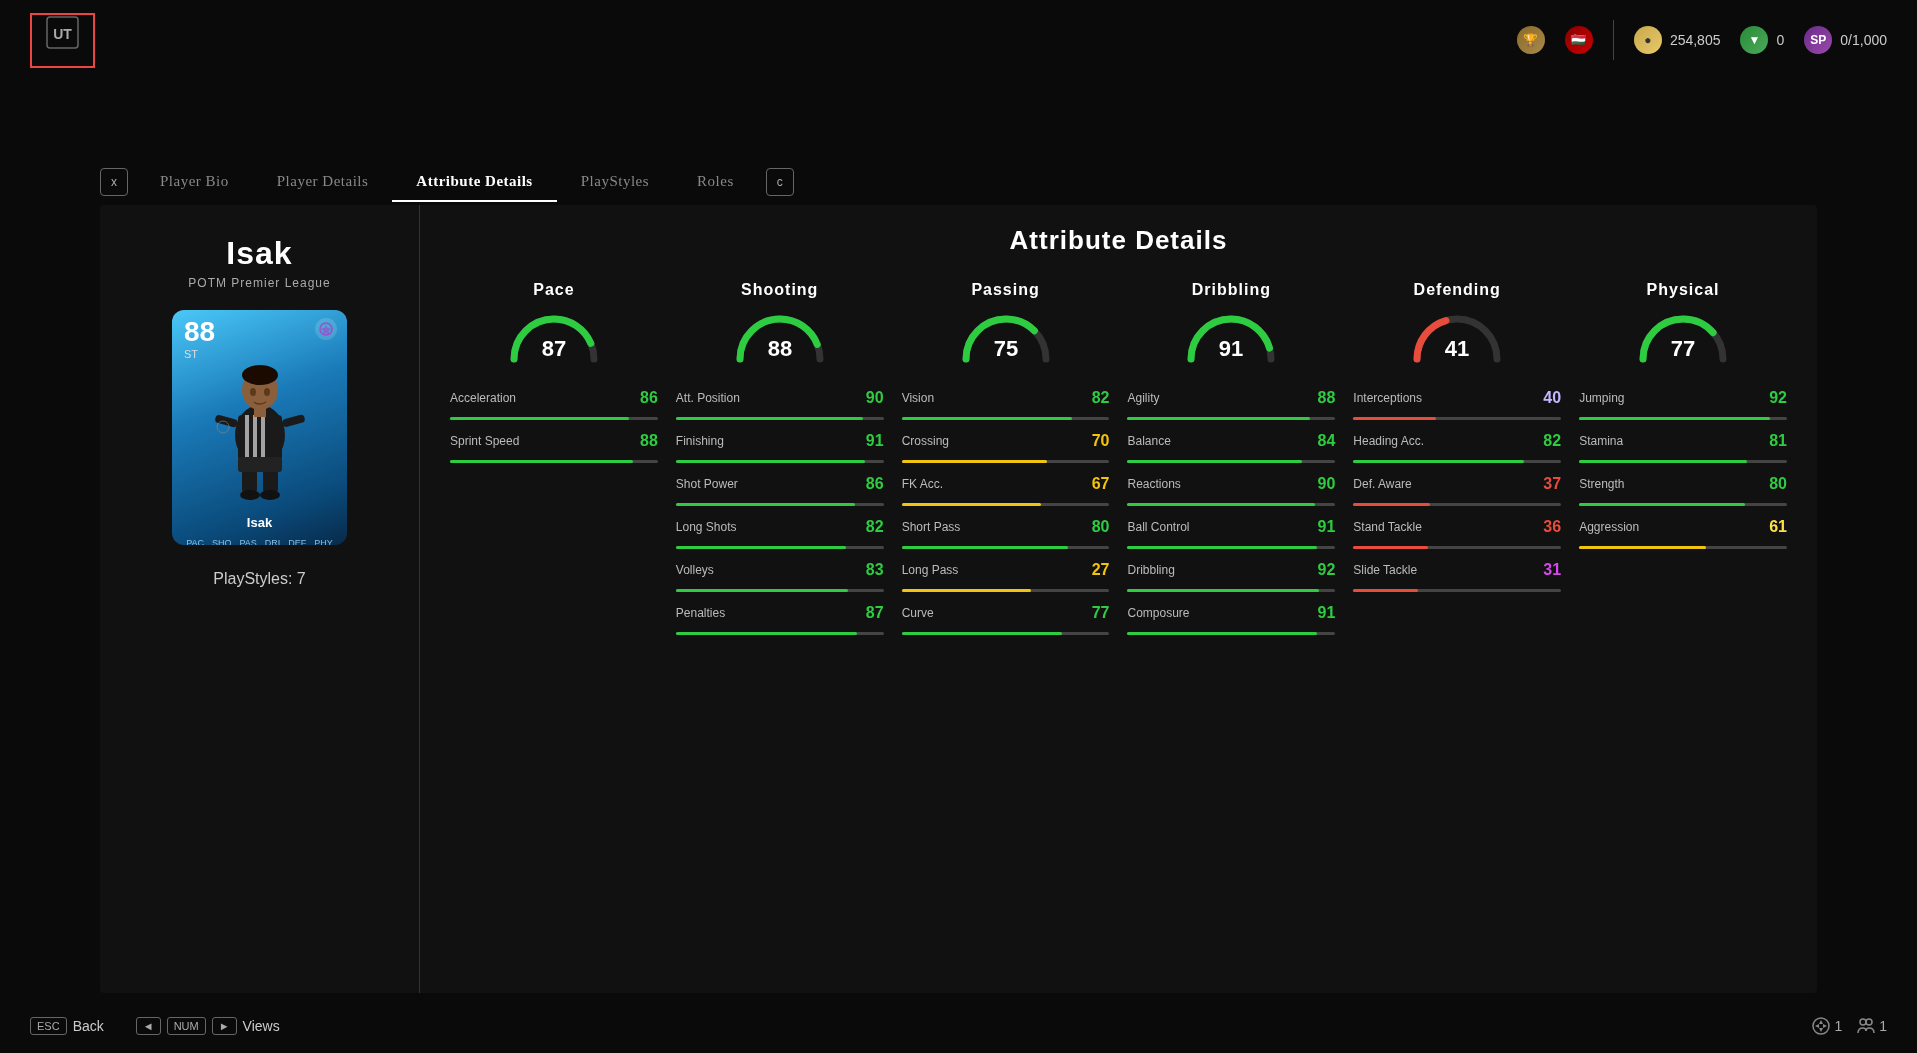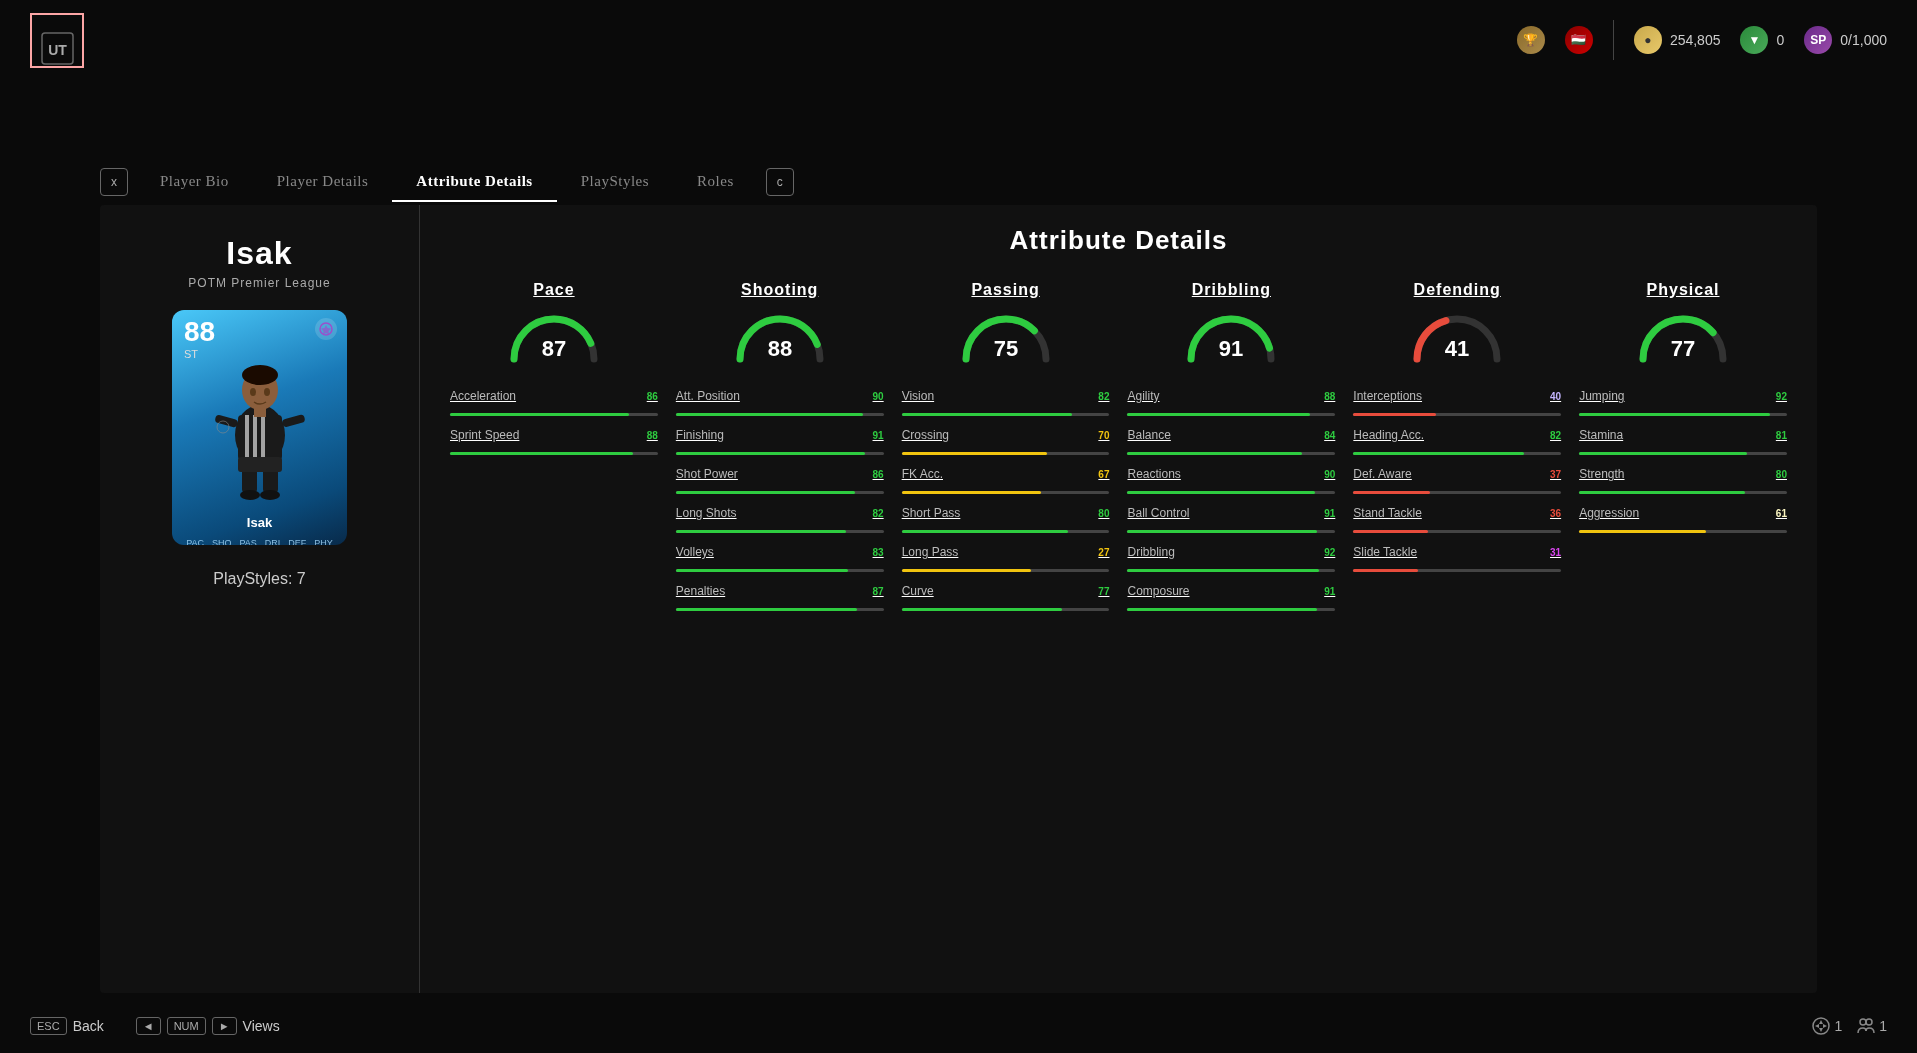--- a/index.html
+++ b/index.html
@@ -19,25 +19,25 @@
       top: 0;
       left: 0;
       width: 100%;
       height: 80px;
       display: flex;
       align-items: center;
       padding: 0 30px;
       gap: 40px;
     }
     .logo {
-      width: 54px;
+      width: 65px;
       height: 55px;
-      border: 2px solid #fca5a5;
-      display: flex;
-      align-items: flex-end;
+      border: 2px solid #ef4444;
+      display: flex;
+      align-items: flex-start;
       justify-content: center;
       font-size: 18px;
       font-weight: bold;
       color: #aaa;
     }
     .nav-items {
       display: flex;
       gap: 50px;
       align-items: center;
     }
@@ -256,21 +256,20 @@
       font-size: 26px;
       font-weight: bold;
       text-align: center;
       margin-bottom: 25px;
       letter-spacing: 1px;
     }
     .attr-categories {
       display: flex;
       gap: 18px;
       width: 100%;
-      text-decoration: underline;
     }
     .attr-category {
       flex: 1;
       display: flex;
       flex-direction: column;
       align-items: center;
     }
     .cat-header {
       font-size: 16px;
       font-weight: bold;
@@ -302,21 +301,21 @@
       justify-content: center;
       margin-bottom: 10px;
     }
     .attr-label {
       font-size: 12px;
       color: #bbb;
       min-width: 80px;
       flex: 1;
     }
     .attr-val {
-      font-size: 10px;
+      font-size: 16px;
       font-weight: bold;
       min-width: 25px;
       text-align: right;
       margin-left: 5px;
     }
     .attr-bar-container {
       width: 100%;
       height: 3px;
       background: #444;
       border-radius: 2px;
@@ -852,21 +851,21 @@
           <span class="attr-label">Strength</span>
           <span class="attr-val" style="color:#2ecc40">80</span>
         </div>
         <div class="attr-bar-container">
           <div class="attr-bar bar-green" style="width:80%"></div>
         </div>
       </div>
             <div class="attr-row-full">
         <div class="attr-row">
           <span class="attr-label">Aggression</span>
-          <span class="attr-val" style="color:#fef9c3">61</span>
+          <span class="attr-val" style="color:#fde047">61</span>
         </div>
         <div class="attr-bar-container">
           <div class="attr-bar bar-yellow" style="width:61%"></div>
         </div>
       </div>
           </div>
         </div>
       </div>
   </div>
 </div>

